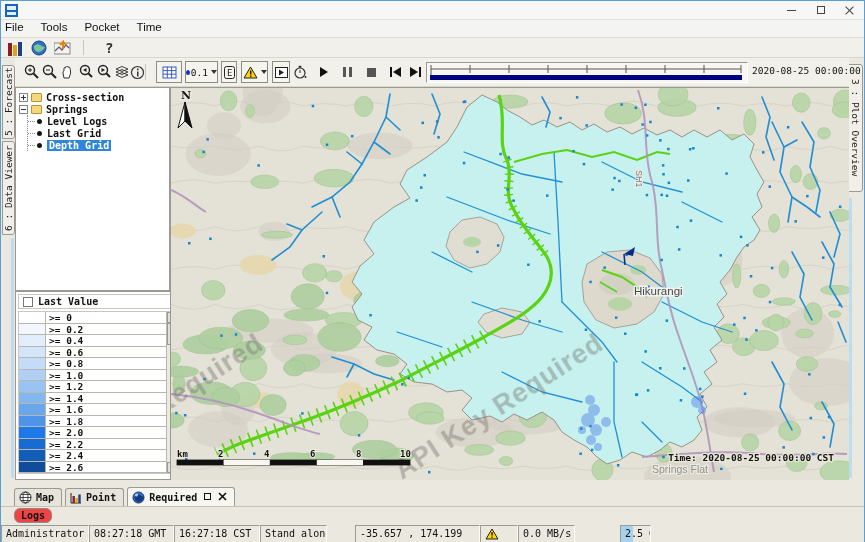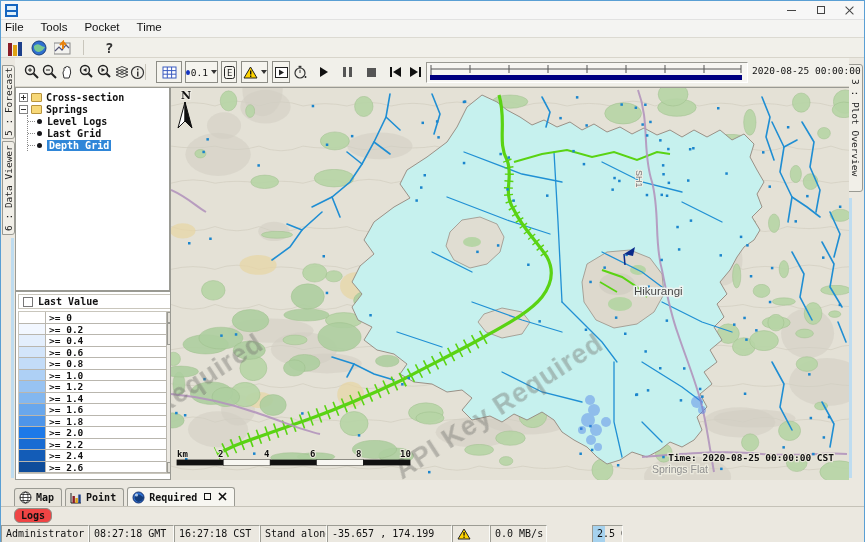--- a/index.html
+++ b/index.html
@@ -907,21 +907,21 @@
 
   <div class="logsrow">
     <span class="logsbtn">Logs</span>
   </div>
 
   <div class="statusbar">
     <div class="scell" style="width:88px;">Administrator</div>
     <div class="scell" style="width:85px;">08:27:18 GMT</div>
     <div class="scell" style="width:86px;">16:27:18 CST</div>
     <div class="scell" style="width:67px;">Stand alone</div>
-    <div class="scell" style="width:125px;">-35.657 , 174.199</div>
+    <div class="scell" style="width:125px;margin-left:28px;">-35.657 , 174.199</div>
     <div class="scell" style="width:38px; display:flex; align-items:center; justify-content:flex-start; padding-top:0;">
       <svg width="14" height="12">
           <path d="M7,1 L13,11 L1,11 Z" fill="#ffd400" stroke="#222"></path>
           <rect x="6.4" y="4" width="1.3" height="3.6" fill="#111"></rect>
           <rect x="6.4" y="8.6" width="1.3" height="1.3" fill="#111"></rect>
         </svg>
       </div>
     <div class="scell" style="width:57px;">0.0 MB/s</div>
     <div class="scell mem" style="width:31px;margin-left:45px;">2.5 GB</div>
   </div>

